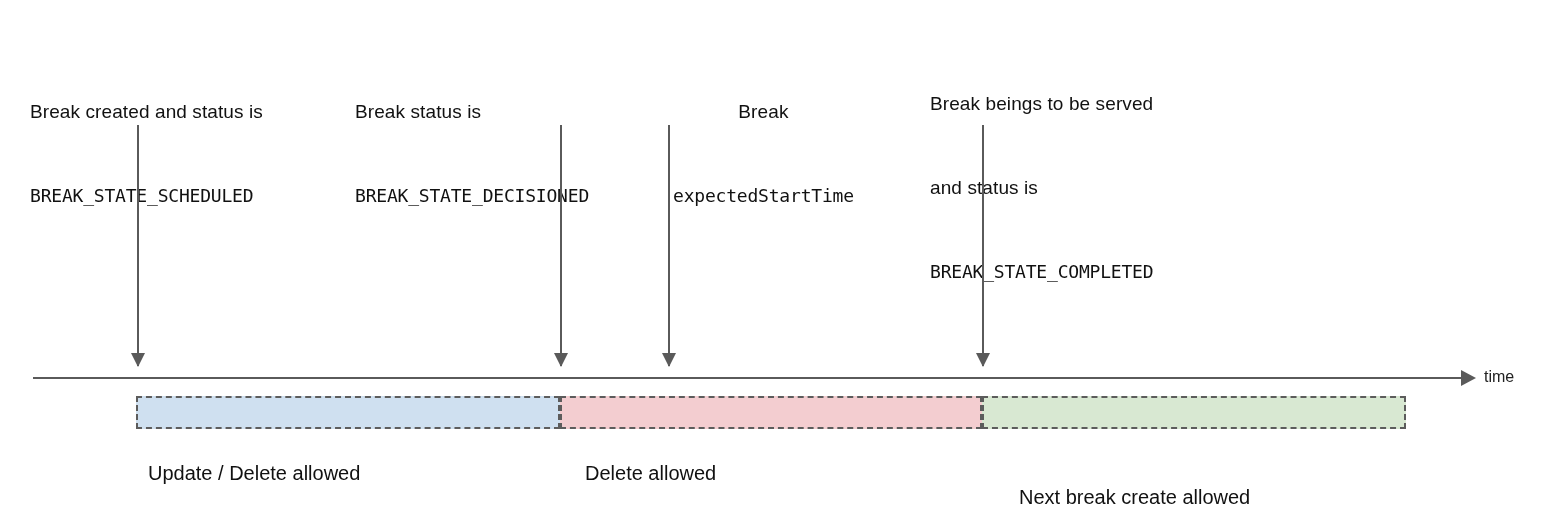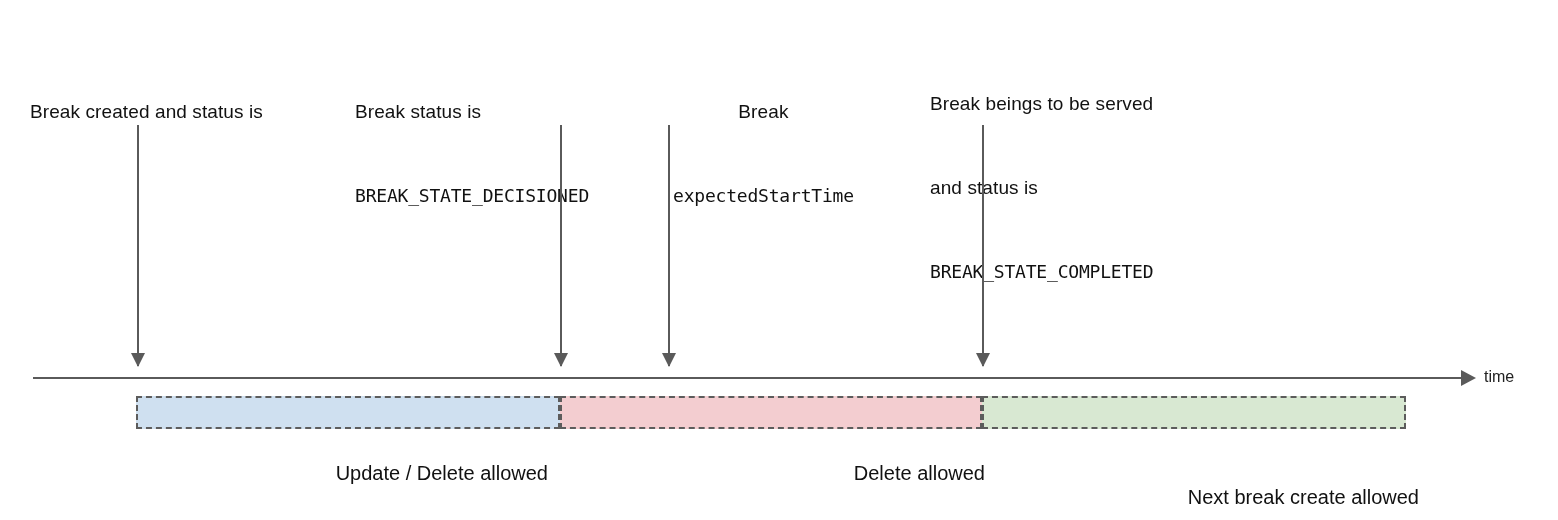--- a/index.html
+++ b/index.html
@@ -93,31 +93,32 @@
     box-sizing: border-box;
     border: 2px dashed #5c5c5c;
   }
   .phase + .phase { border-left: 2px dashed #5c5c5c; }
 
   
   .caption {
     position: absolute;
     font-size: 20px;
     color: #111111;
-    text-align: right;
+    text-align: left;
     white-space: pre;
   }
 </style>
 </head>
 <body>
 
 <div id="canvas">
 
   <div class="anno" style="left:30px; top:42px;">
     <span class="anno-line prose">Break created and status is</span>
+    <span class="anno-line mono">BREAK_STATE_SCHEDULED</span>
   </div>
 
   <div class="anno" style="left:355px; top:42px;">
     <span class="anno-line prose">Break status is</span>
     <span class="anno-line mono">BREAK_STATE_DECISIONED</span>
   </div>
 
   <div class="anno" style="left:673px; top:42px;text-align:center;">
     <span class="anno-line prose">Break</span>
     <span class="anno-line mono">expectedStartTime</span>

